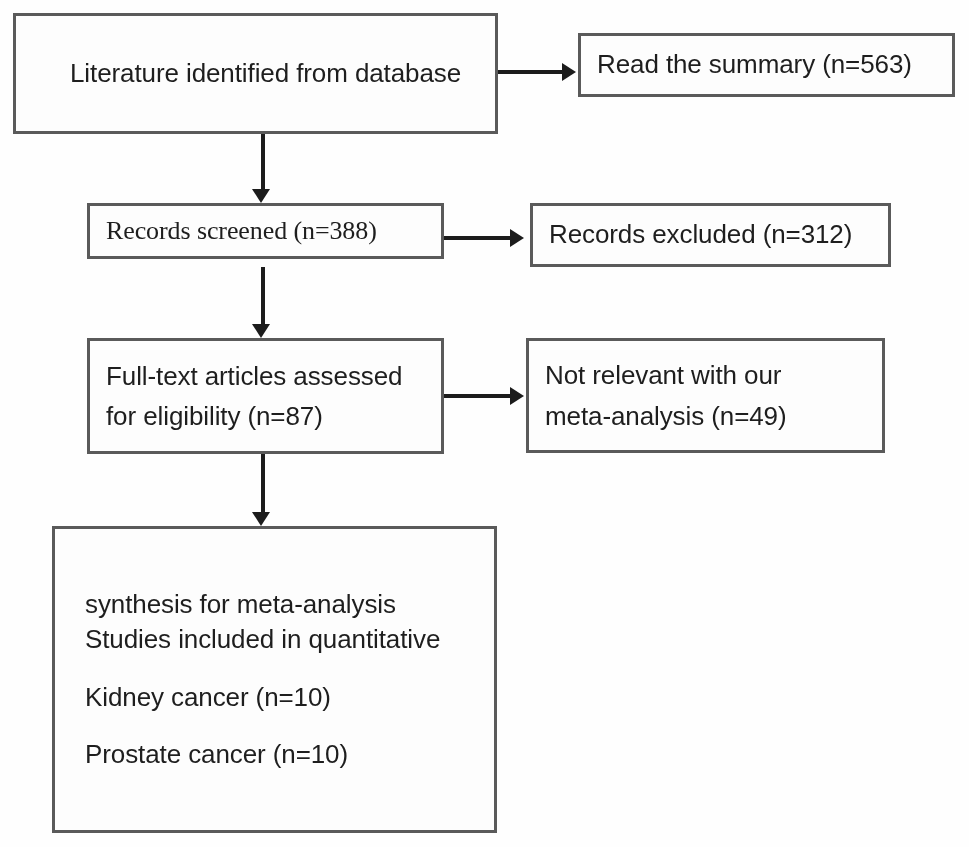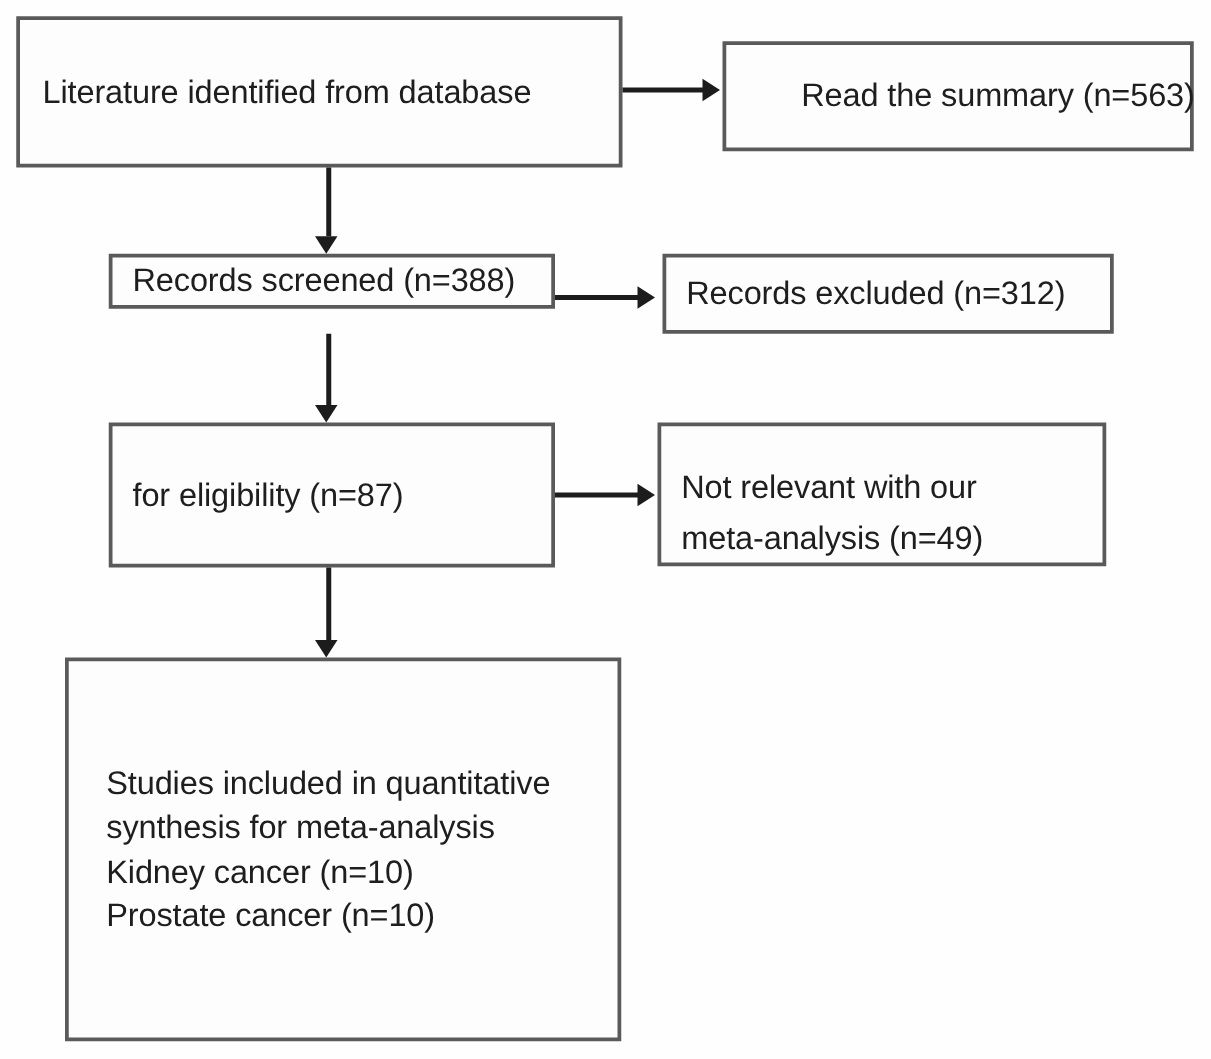--- a/index.html
+++ b/index.html
@@ -32,35 +32,35 @@
     font-size: 26px;
     line-height: 1.30;
     letter-spacing: -0.1px;
     color: #1e1e1e;
     white-space: nowrap;
     padding-left: 16px;
   }
 
   
   #node-identified { left: 13px;  top: 13px;  width: 485px; height: 121px; }
-  #node-summary    { left: 578px; top: 33px;  width: 377px; height: 88px; padding-left: 44px;  }
-  #node-screened   { left: 87px;  top: 203px; width: 357px; height: 44px;  }
+  #node-summary    { left: 578px; top: 33px;  width: 377px; height: 64px;  }
+  #node-screened   { left: 87px;  top: 203px; width: 357px; height: 56px; font-family: Liberation Serif, serif;  }
   #node-excluded   { left: 530px; top: 203px; width: 361px; height: 64px;  }
   #node-fulltext   { left: 87px;  top: 338px; width: 357px; height: 116px; }
-  #node-notrelevant{ left: 526px; top: 338px; width: 359px; height: 115px; justify-content: flex-end; }
+  #node-notrelevant{ left: 526px; top: 338px; width: 359px; height: 115px; }
   #node-included   { left: 52px;  top: 526px; width: 445px; height: 307px; }
 
-  #node-identified .line { padding-left: 18px; }
+  #node-identified .line { padding-left: 18px; margin-left: 36px; }
   #node-fulltext  .line,
   #node-notrelevant .line { line-height: 1.55; }
   #node-included  .line {
     padding-left: 30px;
     line-height: 1.35;
   }
-  #node-included .line.gap { }
+  #node-included .line.gap { margin-top: 22px; }
 
   
   .conn { position: absolute; background: #1c1c1c; }
   .conn.v { width: 4px; }
   .conn.h { height: 4px; }
   .arrowhead { position: absolute; width: 0; height: 0; }
   .arrowhead.down {
     border-left: 9px solid transparent;
     border-right: 9px solid transparent;
     border-top: 14px solid #1c1c1c;
@@ -106,31 +106,32 @@
 
   <div class="node" id="node-screened">
     <div class="line">Records screened (n=388)</div>
   </div>
 
   <div class="node" id="node-excluded">
     <div class="line">Records excluded (n=312)</div>
   </div>
 
   <div class="node" id="node-fulltext">
+    <div class="line">Full-text articles assessed</div>
     <div class="line">for eligibility (n=87)</div>
   </div>
 
   <div class="node" id="node-notrelevant">
     <div class="line">Not relevant with our</div>
     <div class="line">meta-analysis (n=49)</div>
   </div>
 
   <div class="node" id="node-included">
+    <div class="line">synthesis for meta-analysis</div>
     <div class="line">Studies included in quantitative</div>
-    <div class="line">synthesis for meta-analysis</div>
     <div class="line gap">Kidney cancer (n=10)</div>
     <div class="line gap">Prostate cancer (n=10)</div>
   </div>
 
   <div class="conn v" id="conn-v1"></div>
   <div class="arrowhead down" id="arrow-v1"></div>
 
   <div class="conn v" id="conn-v2"></div>
   <div class="arrowhead down" id="arrow-v2"></div>
 

